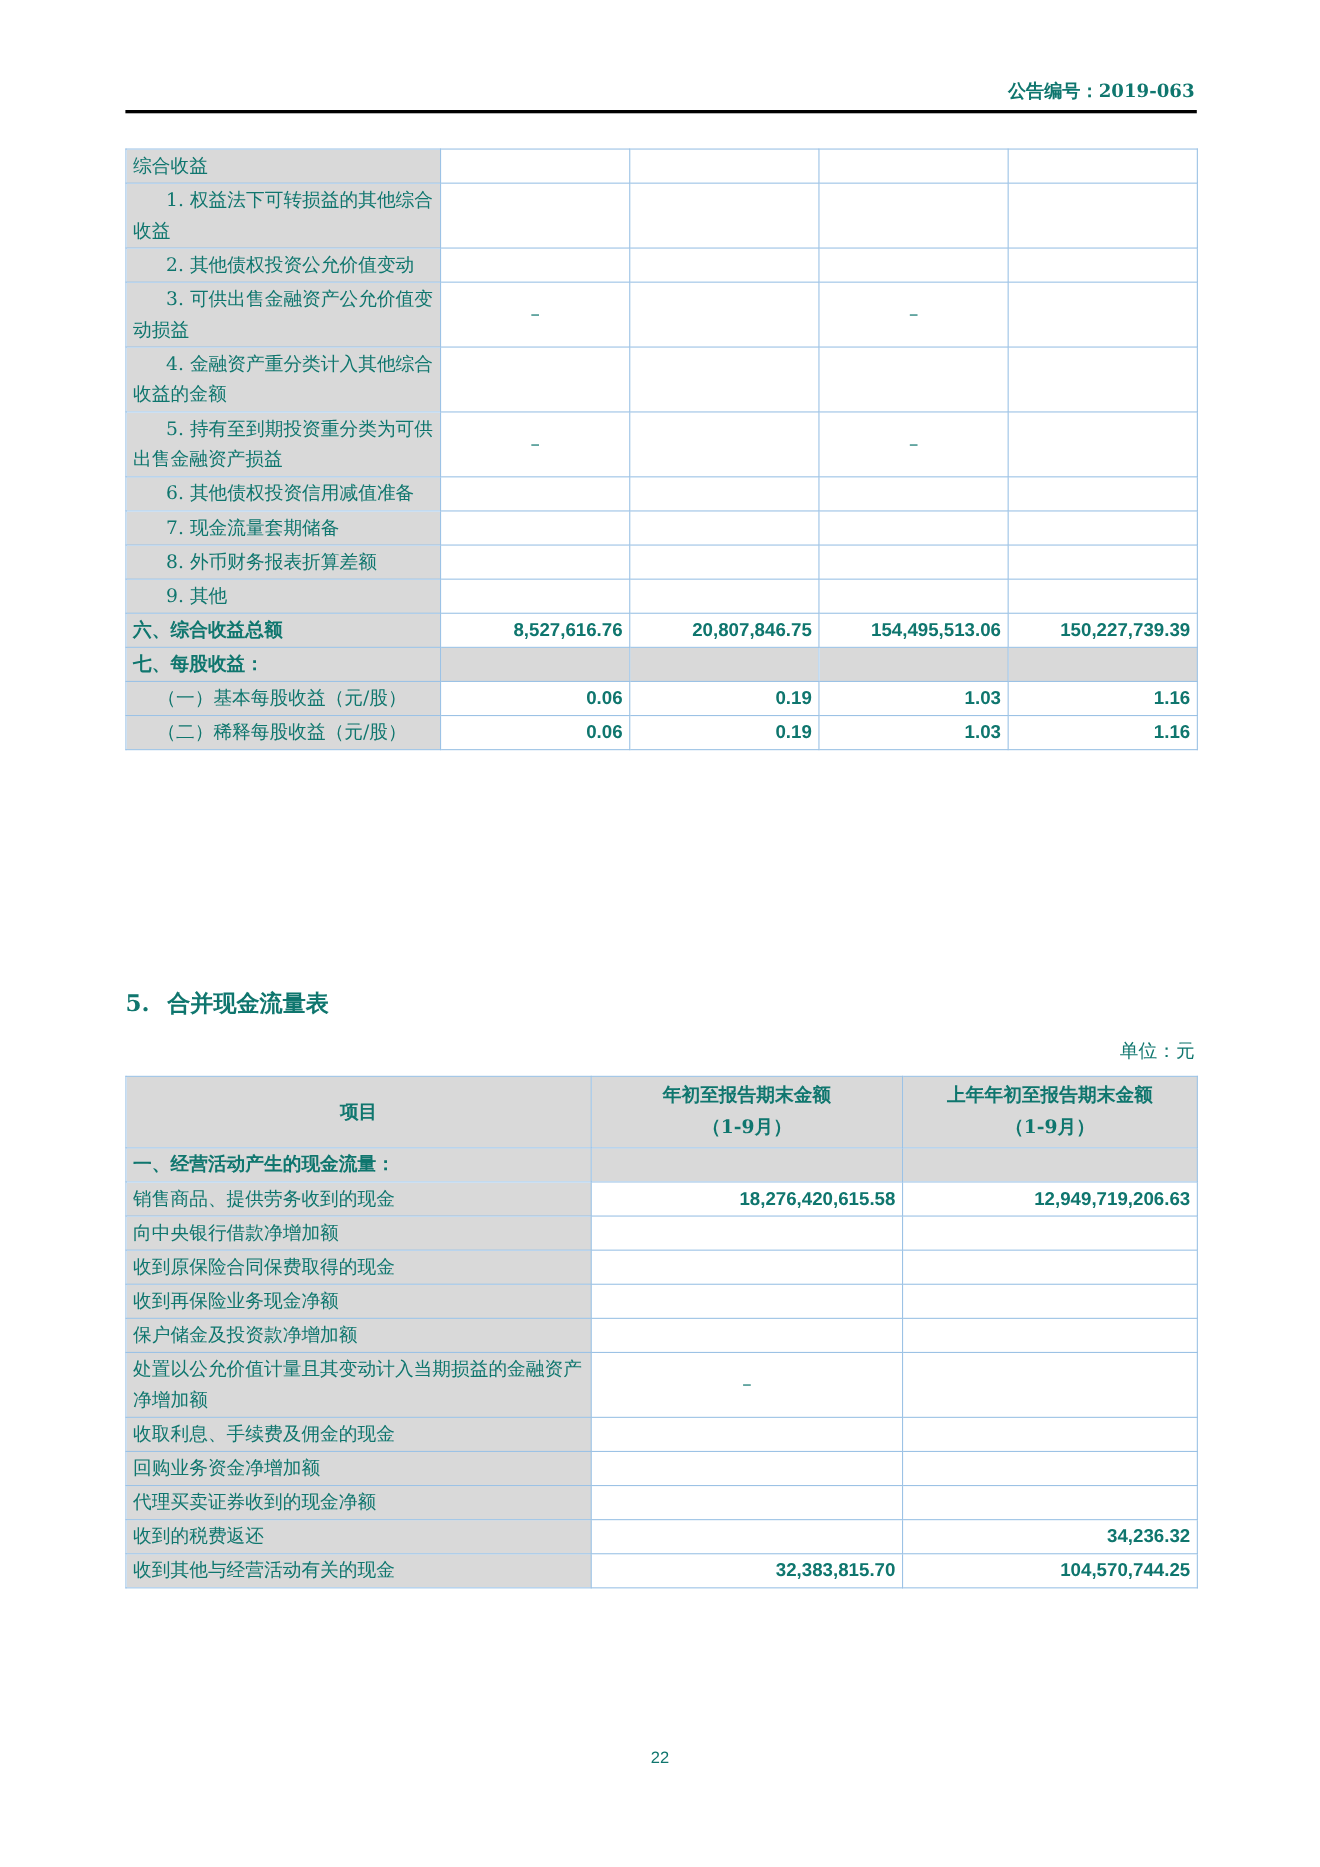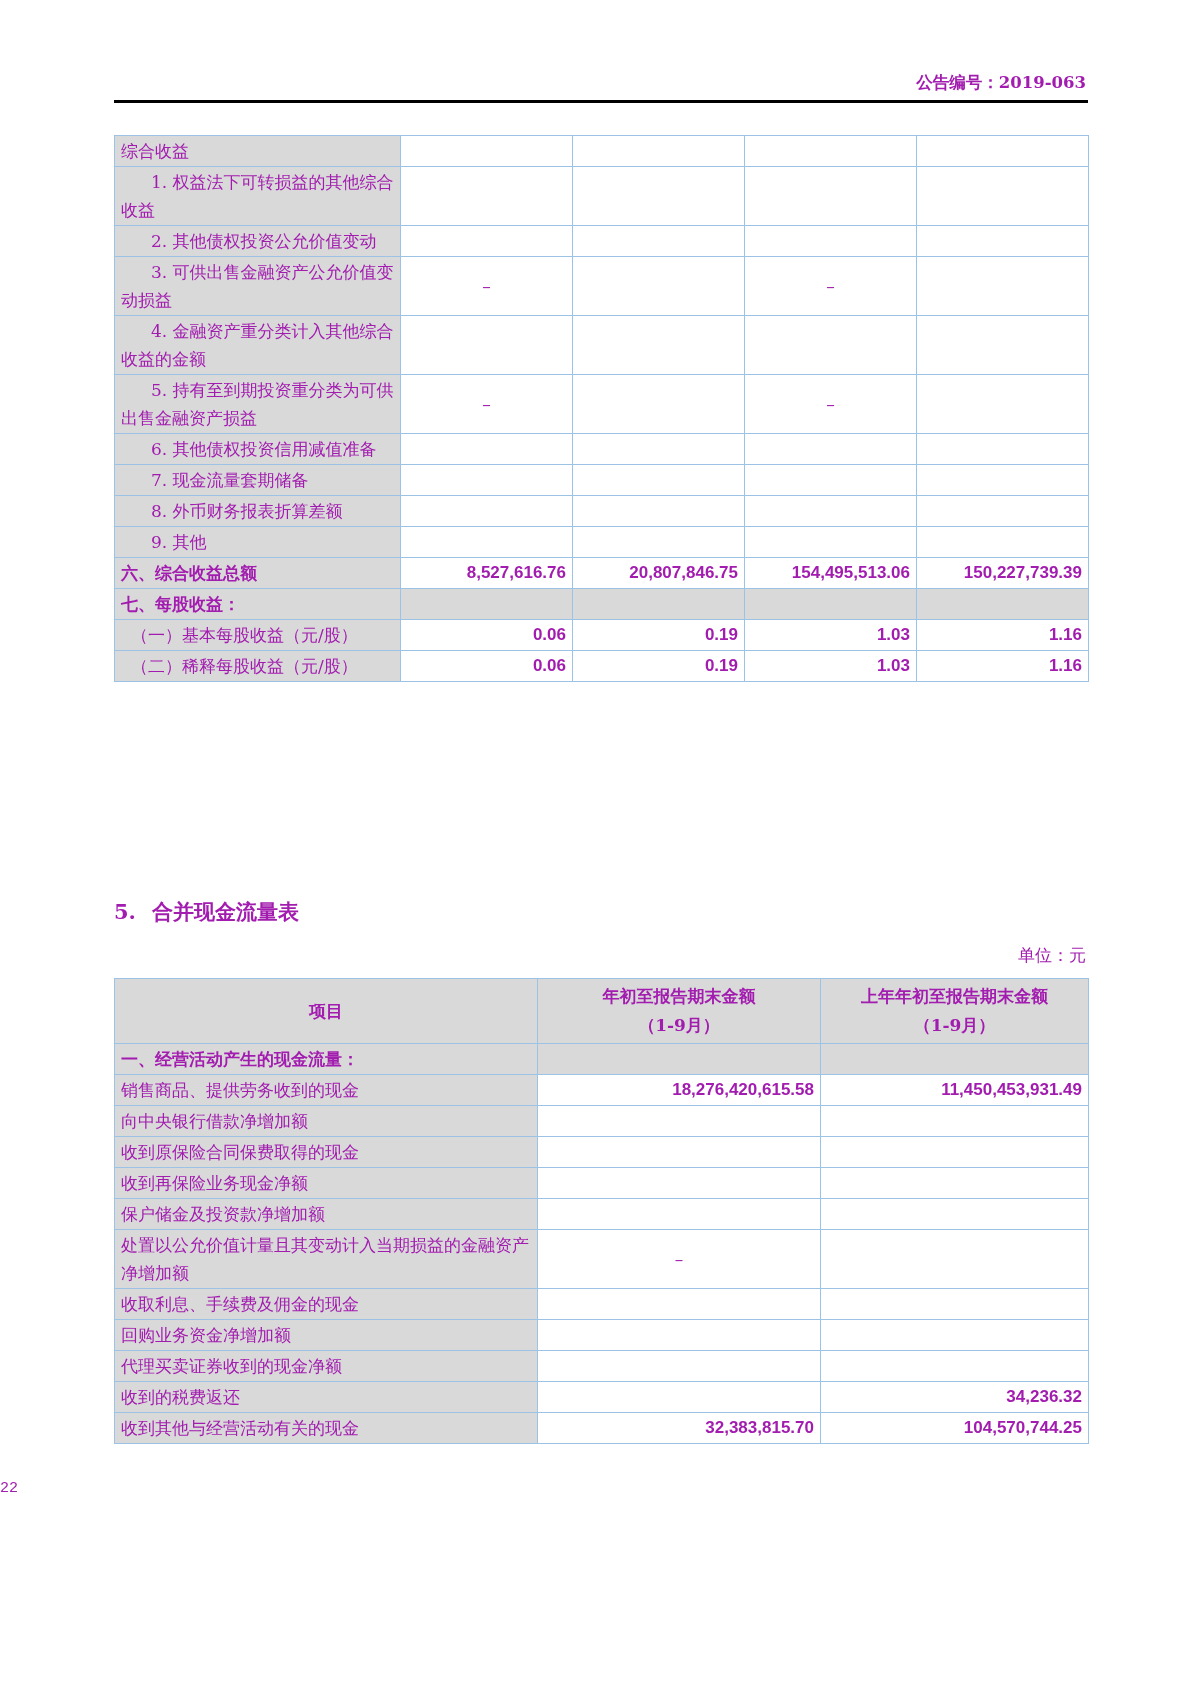--- a/index.html
+++ b/index.html
@@ -2,21 +2,21 @@
 <html style="--table-border: #9cc2e5; --cell-gray: #d9d9d9;"><head>
 <meta charset="utf-8">
 <style>
   html,body { margin:0; padding:0; background:#e8e8e8; }
   .page {
     position:relative;
     width:1200px; height:1697px;
     margin:0 auto;
     background:#ffffff;
     font-family:"DejaVu Serif","Liberation Serif",serif;
-    color:#a21caf;
+    color:#0f766e;
     overflow:hidden;
   }
   .doc-header {
     position:absolute; top:72px; right:114px;
     font-size:16.5px; font-weight:600;
     font-family:"DejaVu Serif","Liberation Serif",serif;
   }
   .header-rule {
     position:absolute; top:100px; left:114px;
     width:974px; height:3px; background:#000;
@@ -35,21 +35,21 @@
     vertical-align:middle;
     overflow:hidden;
   }
   td.label-cell {
     background:var(--cell-gray,#d9d9d9);
     text-align:left;
     height:28px;
   }
   td.label-cell.bold { font-weight:bold; }
   td.label-cell.indent-num { text-indent:30px; }
-  td.label-cell.indent-paren { padding-left:16px;margin-left:47px; }
+  td.label-cell.indent-paren { padding-left:28px;margin-left:47px; }
   td.value-cell {
     background:#ffffff;
     text-align:right;
     font-family:"Liberation Sans","DejaVu Sans",sans-serif;
     font-size:16px; font-weight:600;
     padding-right:9px;
   }
   td.value-cell.gray { background:var(--cell-gray,#d9d9d9); }
   td.value-cell.dash { text-align:center; font-weight:400; font-family:"DejaVu Serif",serif; }
   tr.header-row td {
@@ -61,24 +61,24 @@
   .section-heading {
     position:absolute; top:898px; left:114px;
     font-size:21px; font-weight:bold;
   }
   .section-heading .sec-num { display:inline-block; min-width:38px; font-weight:bold; }
   .unit-label {
     position:absolute; top:944px; right:114px;
     font-size:17px;
   }
   .page-number {
-    position:absolute; top:1480px; left:0;
-    width:100%; text-align:left;
+    position:absolute; top:1590px; left:0;
+    width:100%; text-align:center;
     font-size:15px;
-    font-family:Liberation Mono, monospace;
+    font-family:Liberation Sans, sans-serif;
   }
 </style>
 </head>
 <body>
 
 <div class="page">
 
   <div class="doc-header">公告编号：2019-063</div>
   <div class="header-rule"></div>
 
@@ -217,21 +217,21 @@
         </td>
       </tr>
     <tr>
           <td class="label-cell bold">一、经营活动产生的现金流量：</td>
           <td class="value-cell gray"></td>
           <td class="value-cell gray"></td>
         </tr>
         <tr>
           <td class="label-cell">销售商品、提供劳务收到的现金</td>
           <td class="value-cell">18,276,420,615.58</td>
-          <td class="value-cell">11,450,453,931.49</td>
+          <td class="value-cell">12,949,719,206.63</td>
         </tr>
         <tr>
           <td class="label-cell">向中央银行借款净增加额</td>
           <td class="value-cell"></td>
           <td class="value-cell"></td>
         </tr>
         <tr>
           <td class="label-cell">收到原保险合同保费取得的现金</td>
           <td class="value-cell"></td>
           <td class="value-cell"></td>

